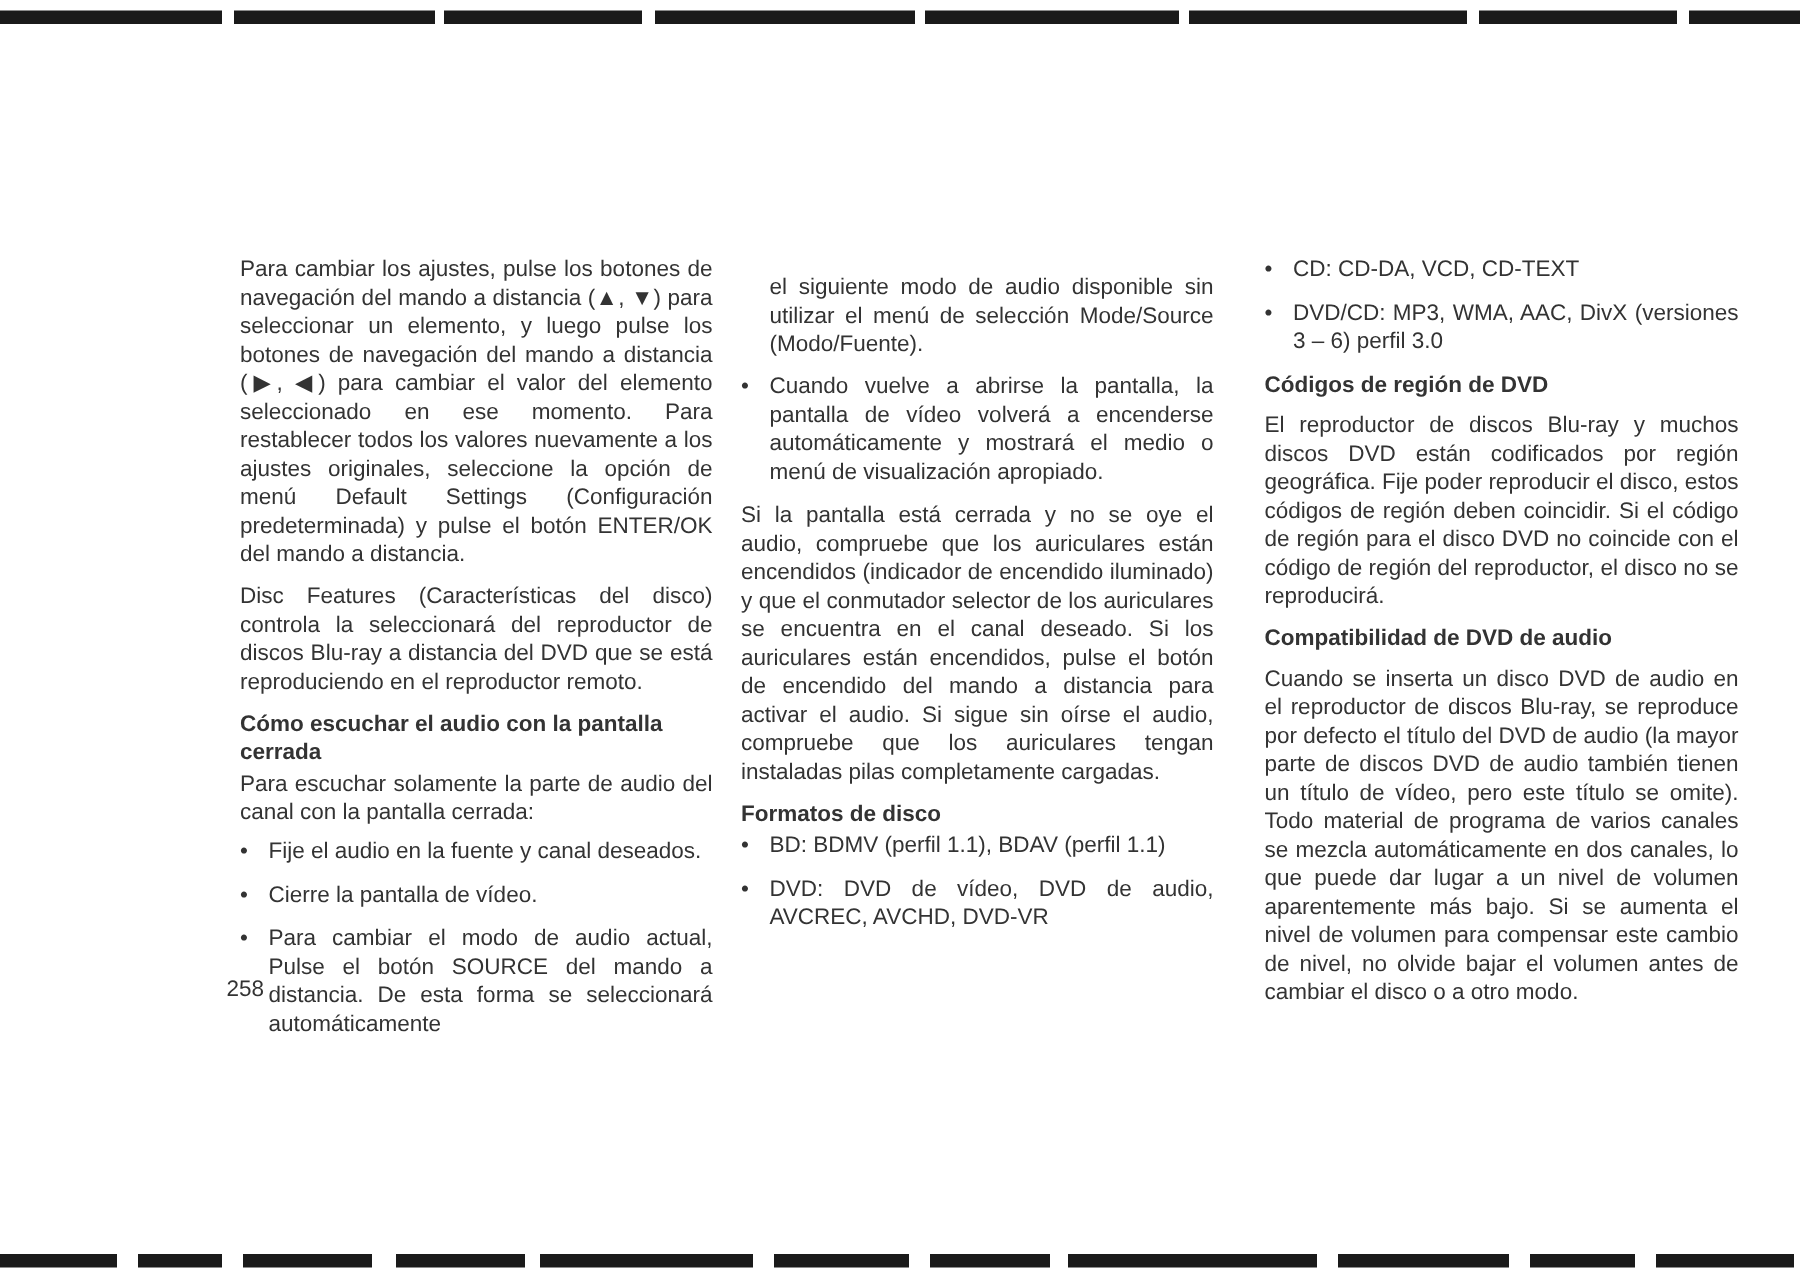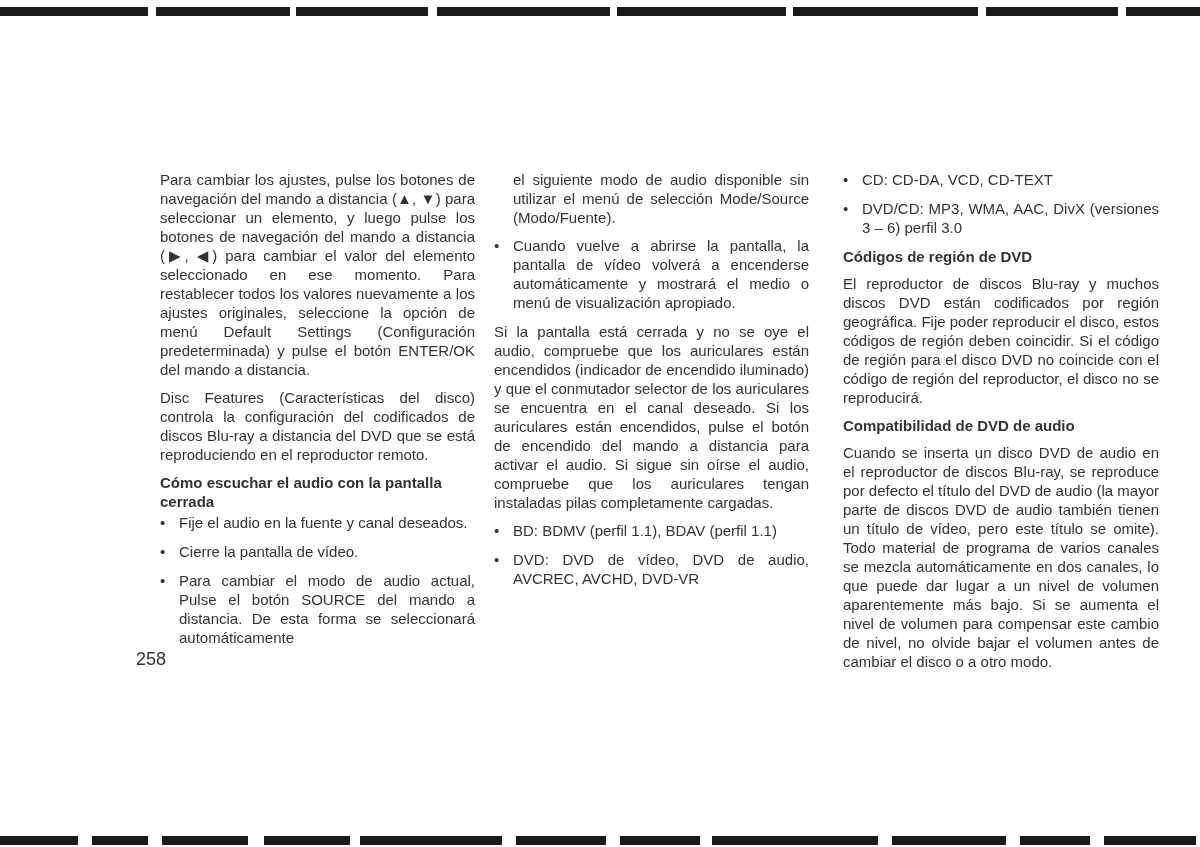--- a/index.html
+++ b/index.html
@@ -46,21 +46,21 @@
       var(--artifact) 1104px 1196px, transparent 1196px);
   }
   .col{
     position:absolute;
     top:170px;
     width:315px;
     font-size:15px;
     line-height:19px;
   }
   .col-0{left:160px;}
-  .col-1{left:494px;}
+  .col-1{left:494px;margin-top:12px;}
   .col-2{left:843px;width:316px;}
   .paragraph{
     margin:0 0 9px 0;
     text-align:justify;
   }
   .paragraph.tight{margin-bottom:7px;}
   .heading{
     margin:3px 0 2px 0;
     font-weight:bold;
     text-align:left;
@@ -77,56 +77,58 @@
   .bullet .dot{
     flex:0 0 19px;
     width:19px;
   }
   .bullet .btext{
     flex:1;
     text-align:justify;
   }
   .pagenum{
     position:absolute;
-    left:136px;
+    left:151px;
     top:650px;
-    font-size:18px;
+    font-size:15px;
     line-height:19px;
   }
 </style>
 </head>
 <body>
 
 <div class="sheet">
   <div class="bar bar-top"></div>
 
   <div class="col col-0">
       <div class="paragraph">Para cambiar los ajustes, pulse los botones de navegación del mando a distancia (▲, ▼) para seleccionar un elemento, y luego pulse los botones de navegación del mando a distancia (▶, ◀) para cambiar el valor del elemento seleccionado en ese momento. Para restablecer todos los valores nuevamente a los ajustes originales, seleccione la opción de menú Default Settings (Configuración predeterminada) y pulse el botón ENTER/OK del mando a distancia.</div>
-      <div class="paragraph">Disc Features (Características del disco) controla la configuración del codificados de discos Blu-ray a distancia del DVD que se está reproduciendo en el reproductor remoto.</div>
+      <div class="paragraph">Disc Features (Características del disco) controla la seleccionará del reproductor de discos Blu-ray a distancia del DVD que se está reproduciendo en el reproductor remoto.</div>
       <div class="heading">Cómo escuchar el audio con la pantalla cerrada</div>
+      <div class="paragraph tight">Para escuchar solamente la parte de audio del canal con la pantalla cerrada:</div>
       <div class="bullet">
         <span class="dot">•</span>
         <span class="btext">Fije el audio en la fuente y canal deseados.</span>
       </div>
       <div class="bullet">
         <span class="dot">•</span>
         <span class="btext">Cierre la pantalla de vídeo.</span>
       </div>
       <div class="bullet">
         <span class="dot">•</span>
         <span class="btext">Para cambiar el modo de audio actual, Pulse el botón SOURCE del mando a distancia. De esta forma se seleccionará automáticamente</span>
       </div>
     </div>
   <div class="col col-1">
       <div class="continuation">el siguiente modo de audio disponible sin utilizar el menú de selección Mode/Source (Modo/Fuente).</div>
       <div class="bullet">
         <span class="dot">•</span>
         <span class="btext">Cuando vuelve a abrirse la pantalla, la pantalla de vídeo volverá a encenderse automáticamente y mostrará el medio o menú de visualización apropiado.</span>
       </div>
       <div class="paragraph">Si la pantalla está cerrada y no se oye el audio, compruebe que los auriculares están encendidos (indicador de encendido iluminado) y que el conmutador selector de los auriculares se encuentra en el canal deseado. Si los auriculares están encendidos, pulse el botón de encendido del mando a distancia para activar el audio. Si sigue sin oírse el audio, compruebe que los auriculares tengan instaladas pilas completamente cargadas.</div>
+      <div class="heading">Formatos de disco</div>
       <div class="bullet">
         <span class="dot">•</span>
         <span class="btext">BD: BDMV (perfil 1.1), BDAV (perfil 1.1)</span>
       </div>
       <div class="bullet">
         <span class="dot">•</span>
         <span class="btext">DVD: DVD de vídeo, DVD de audio, AVCREC, AVCHD, DVD-VR</span>
       </div>
     </div>
   <div class="col col-2">

